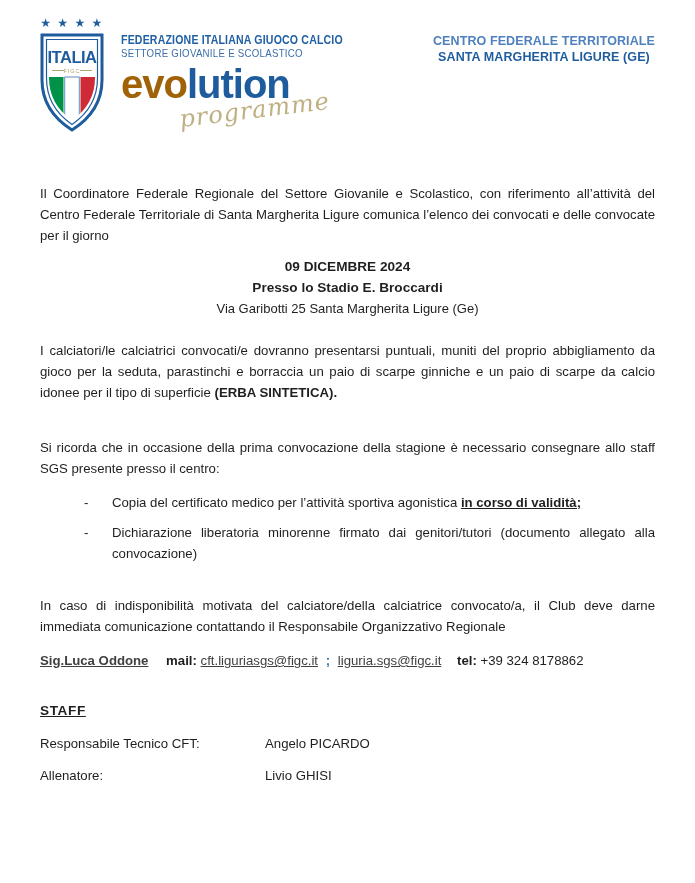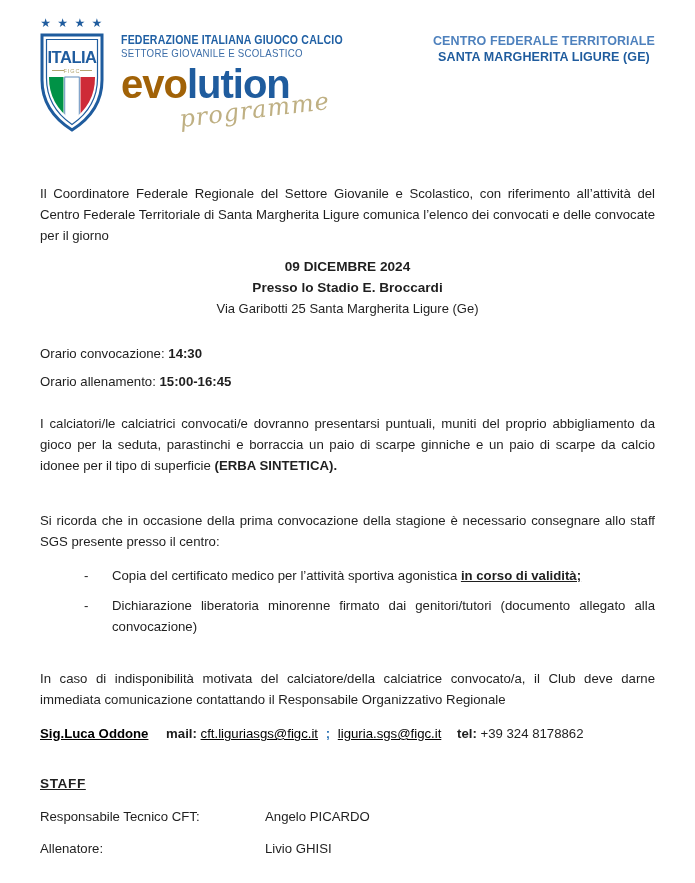--- a/index.html
+++ b/index.html
@@ -56,21 +56,21 @@
   .reminder-intro { margin-top: 34px; }
   .bullets { margin-top: 13px; }
   .bullet-row { display: flex; margin-bottom: 9px; }
   .bullet-dash { flex: none; width: 28px; padding-left: 44px; }
   .bullet-text { text-align: justify; }
   .emphasis { font-weight: bold; text-decoration: underline; }
 
   .unavail { margin-top: 31px; }
 
   .contact { margin-top: 13px; white-space: nowrap; }
-  .link { color: #000000; text-decoration: underline; cursor: pointer; }
+  .link { color: #404040; text-decoration: underline; cursor: pointer; }
   .contact-name { font-weight: bold; margin-right: 14px; }
   .contact-label { font-weight: bold; }
   .contact-sep { color: #2e75b6; font-weight: bold; margin: 0 4px; }
   .contact-tel-label { font-weight: bold; margin-left: 12px; }
 
   .staff-heading {
     margin-top: 29px; font-weight: bold; font-size: 13.6px;
     text-decoration: underline; letter-spacing: 0.6px;
   }
   .staff-table { margin-top: 12px; }
@@ -119,30 +119,20 @@
   <div class="content">
 
     <p class="intro justify">Il Coordinatore Federale Regionale del Settore Giovanile e Scolastico, con riferimento all’attività del Centro Federale Territoriale di Santa Margherita Ligure comunica l’elenco dei convocati e delle convocate per il giorno</p>
 
     <div class="event">
       <div class="event-date">09 DICEMBRE 2024</div>
       <div class="event-venue">Presso lo Stadio E. Broccardi</div>
       <div class="event-address">Via Garibotti 25 Santa Margherita Ligure (Ge)</div>
     </div>
 
-    <div class="schedule">
-      <div class="schedule-row">
-        <span>Orario convocazione:</span>
-        <span class="schedule-value">14:30</span>
-      </div>
-      <div class="schedule-row">
-        <span>Orario allenamento:</span>
-        <span class="schedule-value">15:00-16:45</span>
-      </div>
-    </div>
 
     <p class="equipment justify"><span>I calciatori/le calciatrici convocati/e dovranno presentarsi puntuali, muniti del proprio abbigliamento da gioco per la seduta, parastinchi e borraccia un paio di scarpe ginniche e un paio di scarpe da calcio idonee per il tipo di superficie </span><span class="bold">(ERBA SINTETICA).</span></p>
 
     <p class="reminder-intro justify">Si ricorda che in occasione della prima convocazione della stagione è necessario consegnare allo staff SGS presente presso il centro:</p>
 
     <div class="bullets">
       <div class="bullet-row">
         <span class="bullet-dash">-</span>
         <span class="bullet-text"><span>Copia del certificato medico per l’attività sportiva agonistica </span><span class="emphasis">in corso di validità;</span></span>
       </div>

